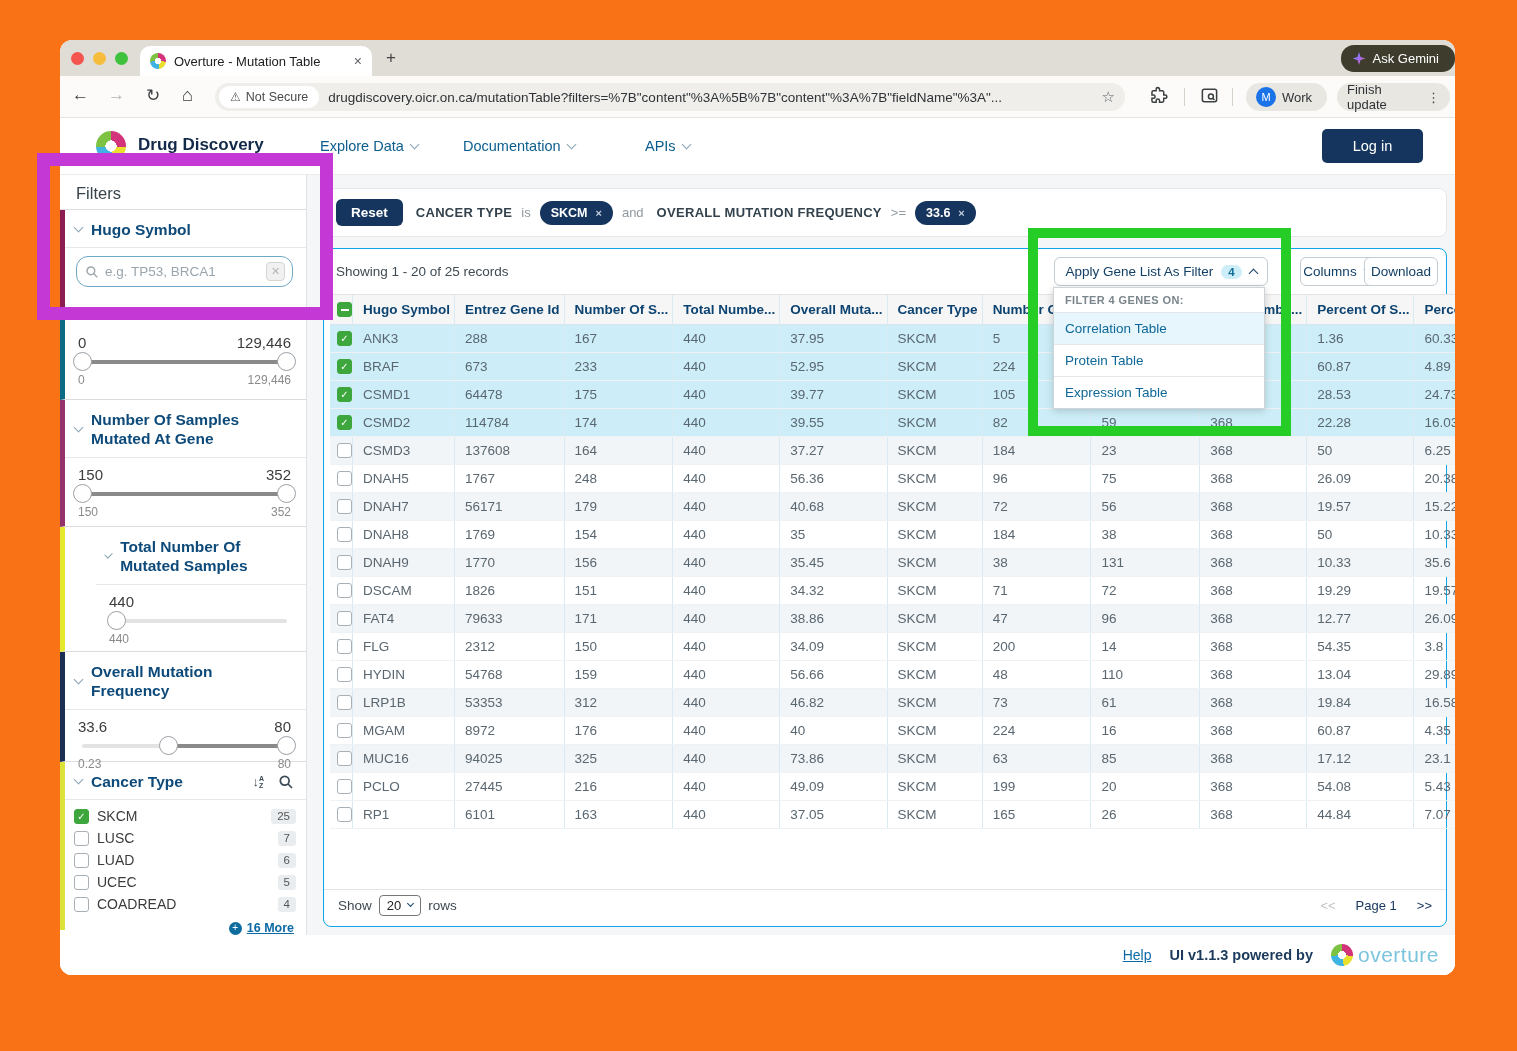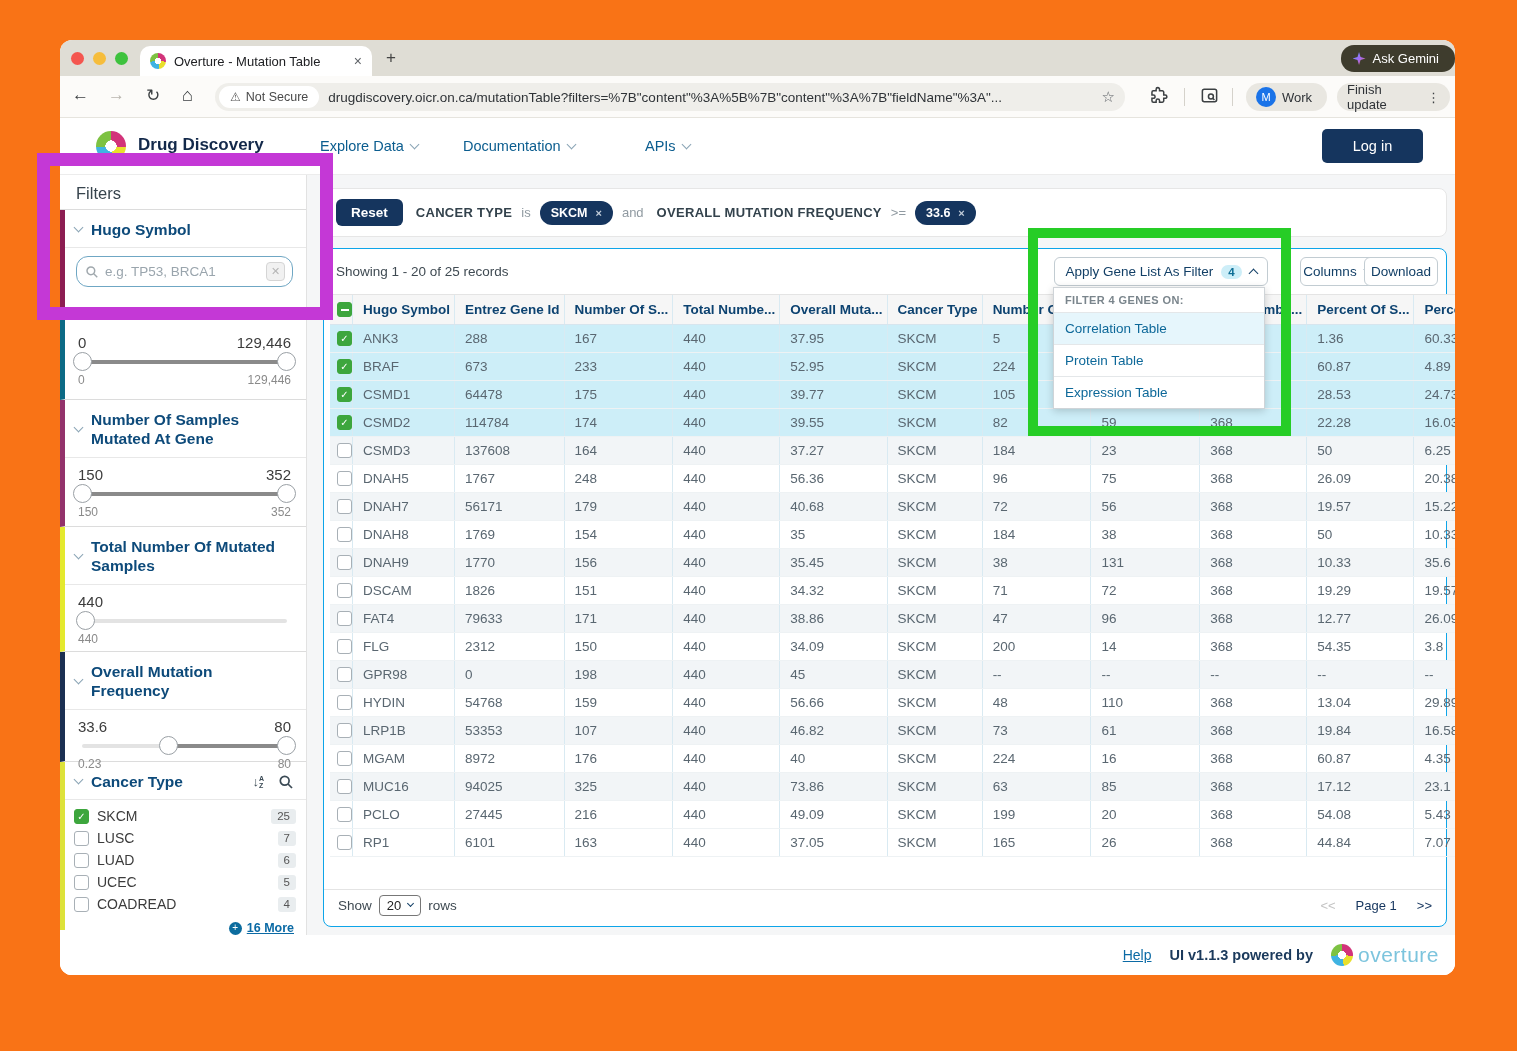--- a/index.html
+++ b/index.html
@@ -48,21 +48,21 @@
   .content-bg { position:absolute; left:247px; top:57px; width:1148px; height:760px; background:#f5f6f7; }
 
   
   .sidebar { position:absolute; left:0; top:57px; width:247px; height:760px; background:#fff; border-right:1px solid #e2e2e2; }
   .panel-title { height:35px; padding:9px 16px; font-size:16.5px; color:#37444d; border-bottom:1px solid #dcdcdc; }
   .facet { border-bottom:1px solid #dcdcdc; border-left:5px solid transparent; position:relative; }
   .facet-title { display:flex; align-items:center; gap:9px; padding:10px 12px 8px 10px; font-size:15.5px; font-weight:bold; color:#0d4a7a; border-bottom:1px solid #e8e8e8; line-height:1.25; }
   .f-hugo { border-left-color:#8c1d52; height:100px; }
   .f-entrez { border-left-color:#0c6a85; height:90px; }
   .f-num { border-left-color:#93326b; height:127px; }
-  .f-total { border-left-color:#e4e92e; height:125px; }
+  .f-total { border-left-color:#e4e92e; height:125px;padding-left:31px; }
   .f-omf { border-left-color:#1b2f52; height:110px; }
   .f-cancer { border-left-color:#dde23a; height:168px; }
   .search-box { margin:8px 13px 0 11px; height:31px; border:1px solid #6fa7c4; border-radius:12px; display:flex; align-items:center; padding:0 7px 0 8px; gap:6px; }
   .ph { font-size:13.5px; color:#9aa5ad; flex:1; }
   .clear-x { width:19px; height:19px; background:#f1f1f1; border:1px solid #d5d5d5; border-radius:4px; color:#b5b5b5; font-size:11px; display:flex; align-items:center; justify-content:center; }
   .sliderwrap { padding:8px 15px 0 13px; }
   .sl-top { display:flex; justify-content:space-between; font-size:15px; color:#3c3c3c; margin-bottom:9px; }
   .track { position:relative; height:4px; background:#e3e3e3; border-radius:2px; margin:0 4px; }
   .seg { position:absolute; top:0; height:4px; background:#8a8a8a; }
   .handle { position:absolute; top:-8px; width:19px; height:19px; border-radius:50%; background:#fff; border:1.5px solid #9aa0a5; }
@@ -617,36 +617,20 @@
                 <td>150</td>
                 <td>440</td>
                 <td>34.09</td>
                 <td>SKCM</td>
                 <td>200</td>
                 <td>14</td>
                 <td>368</td>
                 <td>54.35</td>
                 <td>3.8</td>
               </tr>
-              <tr class="alt">
-                <td class="cb">
-                  <div class="cbx"></div>
-                </td>
-                <td>GPR98</td>
-                <td>0</td>
-                <td>198</td>
-                <td>440</td>
-                <td>45</td>
-                <td>SKCM</td>
-                <td>--</td>
-                <td>--</td>
-                <td>--</td>
-                <td>--</td>
-                <td>--</td>
-              </tr>
               <tr class="">
                 <td class="cb">
                   <div class="cbx"></div>
                 </td>
                 <td>HYDIN</td>
                 <td>54768</td>
                 <td>159</td>
                 <td>440</td>
                 <td>56.66</td>
                 <td>SKCM</td>
@@ -655,21 +639,21 @@
                 <td>368</td>
                 <td>13.04</td>
                 <td>29.89</td>
               </tr>
               <tr class="alt">
                 <td class="cb">
                   <div class="cbx"></div>
                 </td>
                 <td>LRP1B</td>
                 <td>53353</td>
-                <td>107</td>
+                <td>312</td>
                 <td>440</td>
                 <td>46.82</td>
                 <td>SKCM</td>
                 <td>73</td>
                 <td>61</td>
                 <td>368</td>
                 <td>19.84</td>
                 <td>16.58</td>
               </tr>
               <tr class="">

